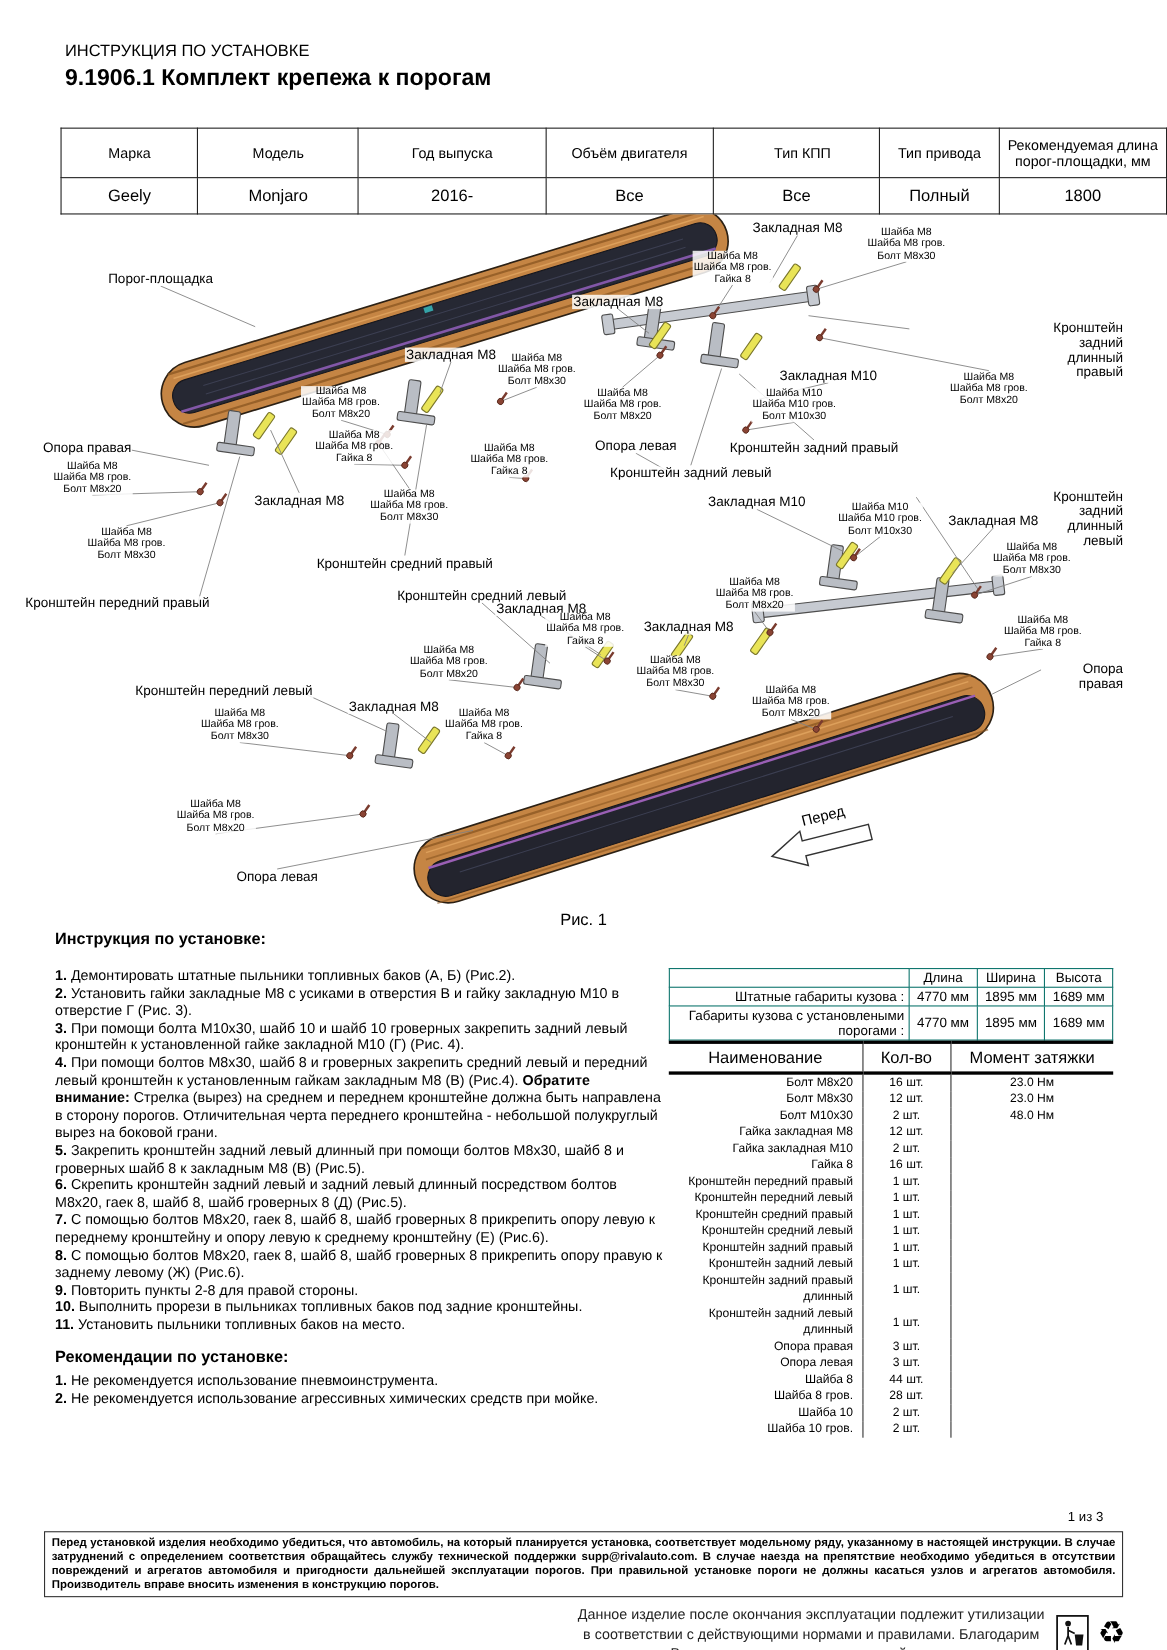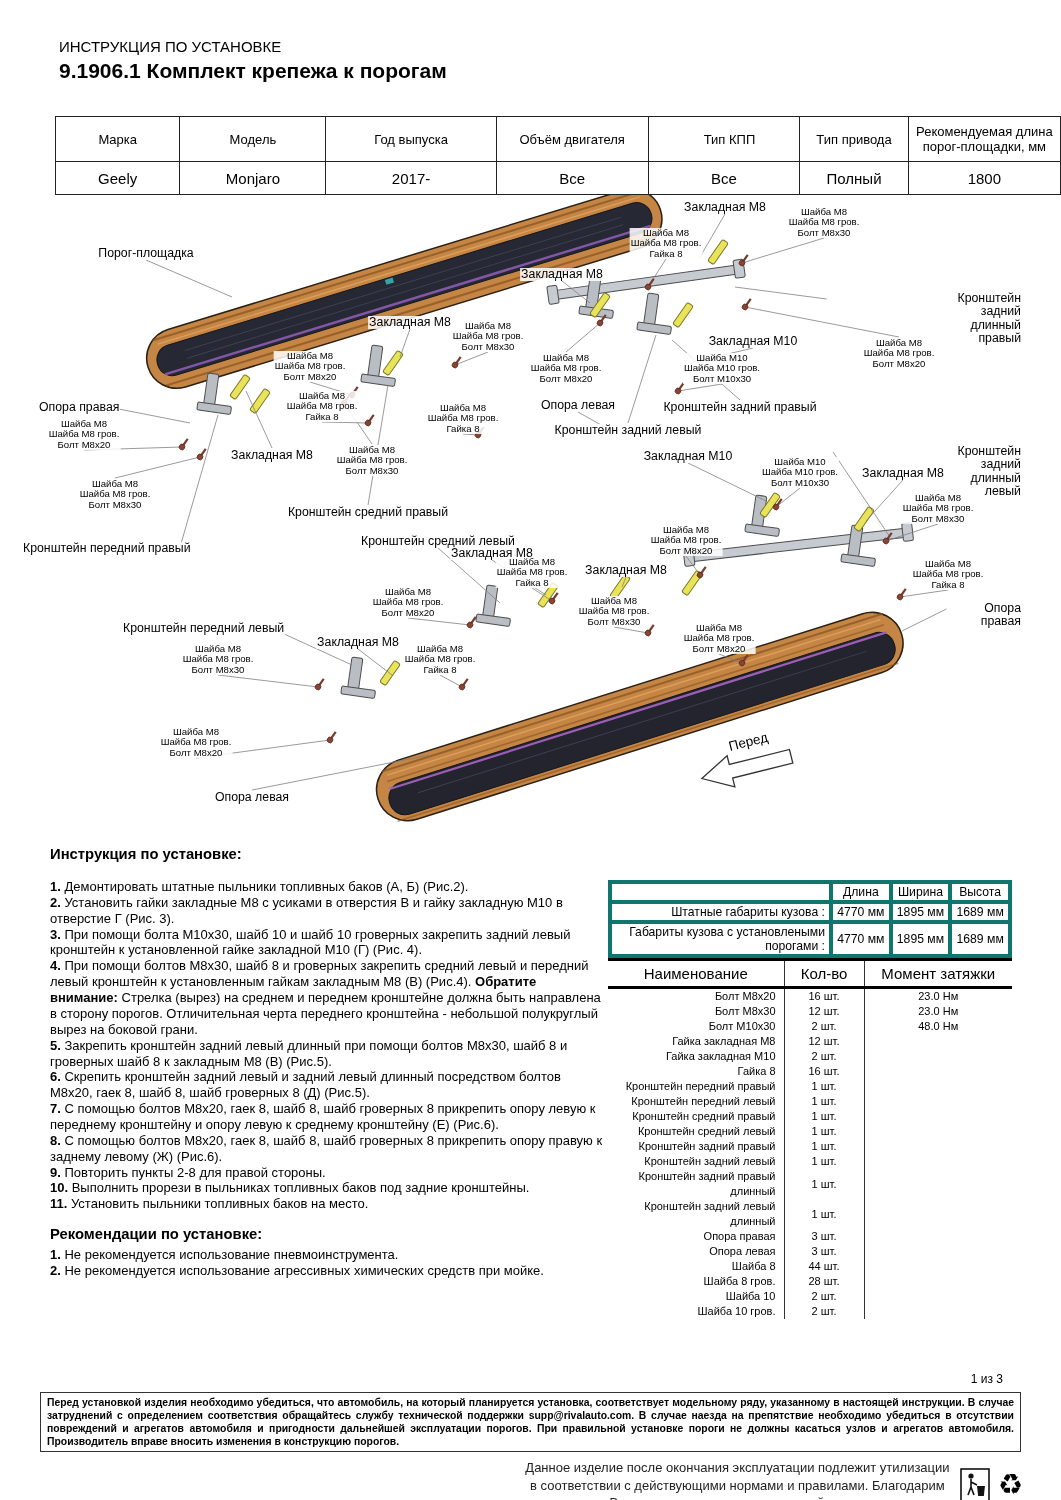--- a/index.html
+++ b/index.html
@@ -30,21 +30,21 @@
   .lb rect{fill:#c6cad1;stroke:#4d4d4d;stroke-width:1;}
   .pl rect{fill:#e9e457;stroke:#7a762b;stroke-width:1;}
 
   .leftcol{position:absolute;left:50px;top:845px;width:556px;font-size:13px;line-height:1.22;}
   .leftcol h3{font-size:14.8px;margin:0 0 16px 0;}
   .leftcol p{margin:0;}
   .leftcol .rec-h{margin:13px 0 4px 0;}
 
   .rightcol{position:absolute;left:608px;top:880px;width:404px;}
   table.dims{border-collapse:collapse;width:100%;}
-  table.dims td{border:4px solid #0f766e;font-size:12.2px;padding:1px 4px;text-align:center;}
+  table.dims td{border:1px solid #0f766e;font-size:12.2px;padding:1px 4px;text-align:center;}
   table.dims td.lbl{text-align:right;width:200px;padding-left:13px;}
   .parts-h{font-size:15.5px;font-weight:bold;margin:20px 0 8px 0;}
   table.parts{border-collapse:collapse;width:100%;table-layout:fixed;}
   table.parts thead td{border-top:3px solid #000;border-bottom:3px solid #000;font-size:15px;
                        text-align:center;padding:4px 2px;}
   table.parts td + td{border-left:1.4px solid #333;}
   table.parts tbody td{font-size:11px;line-height:15px;padding:0 8px;vertical-align:middle;}
   table.parts tbody td.nm{text-align:right;}
   table.parts tbody td.qt{text-align:center;}
   table.parts tbody td.tq{text-align:center;margin-left:39px;}
@@ -75,21 +75,21 @@
           <td style="width: 140px;">Модель</td>
           <td style="width: 166px;">Год выпуска</td>
           <td style="width: 146px;">Объём двигателя</td>
           <td style="width: 136px; padding-left: 16px;">Тип КПП</td>
           <td style="width: 100px;">Тип привода</td>
           <td style="width: 144px;">Рекомендуемая длина порог-площадки, мм</td>
         </tr>
       <tr class="v" id="spec-v">
           <td>Geely</td>
           <td>Monjaro</td>
-          <td>2017-</td>
+          <td>2016-</td>
           <td>Все</td>
           <td>Все</td>
           <td>Полный</td>
           <td>1800</td>
         </tr>
     </tbody>
   </table>
 
   <div class="figure">
     <svg class="base" width="1061" height="655" viewBox="0 0 1061 655">
@@ -432,20 +432,21 @@
 Шайба М8 гров.
 Болт М8х30</div>
         <div class="fl sm ac" style="left: 440px; top: 449px;">Шайба М8
 Шайба М8 гров.
 Гайка 8</div>
         <div class="fl sm ac" style="left: 196px; top: 532px;">Шайба М8
 Шайба М8 гров.
 Болт М8х20</div>
         <div class="fl md ac" style="left: 252px; top: 596px;">Опора левая</div>
       </div>
+    <div class="caption">Рис. 1</div>
   </div>
 
   <div class="leftcol">
     <h3>Инструкция по установке:</h3>
     <div id="steps">
         <p><b>1.</b><span> Демонтировать штатные пыльники топливных баков (А, Б) (Рис.2).</span></p>
         <p><b>2.</b><span> Установить гайки закладные М8 с усиками в отверстия В и гайку закладную М10 в отверстие Г (Рис. 3).</span></p>
         <p><b>3.</b><span> При помощи болта М10х30, шайб 10 и шайб 10 гроверных закрепить задний левый кронштейн к установленной гайке закладной М10 (Г) (Рис. 4).</span></p>
         <p><b>4.</b><span> При помощи болтов М8х30, шайб 8 и гроверных закрепить средний левый и передний левый кронштейн к установленным гайкам закладным М8 (В) (Рис.4). </span><b>Обратите внимание:</b><span> Стрелка (вырез) на среднем и переднем кронштейне должна быть направлена в сторону порогов. Отличительная черта переднего кронштейна - небольшой полукруглый вырез на боковой грани.</span></p>
         <p><b>5.</b><span> Закрепить кронштейн задний левый длинный при помощи болтов М8х30, шайб 8 и гроверных шайб 8 к закладным М8 (В) (Рис.5).</span></p>

